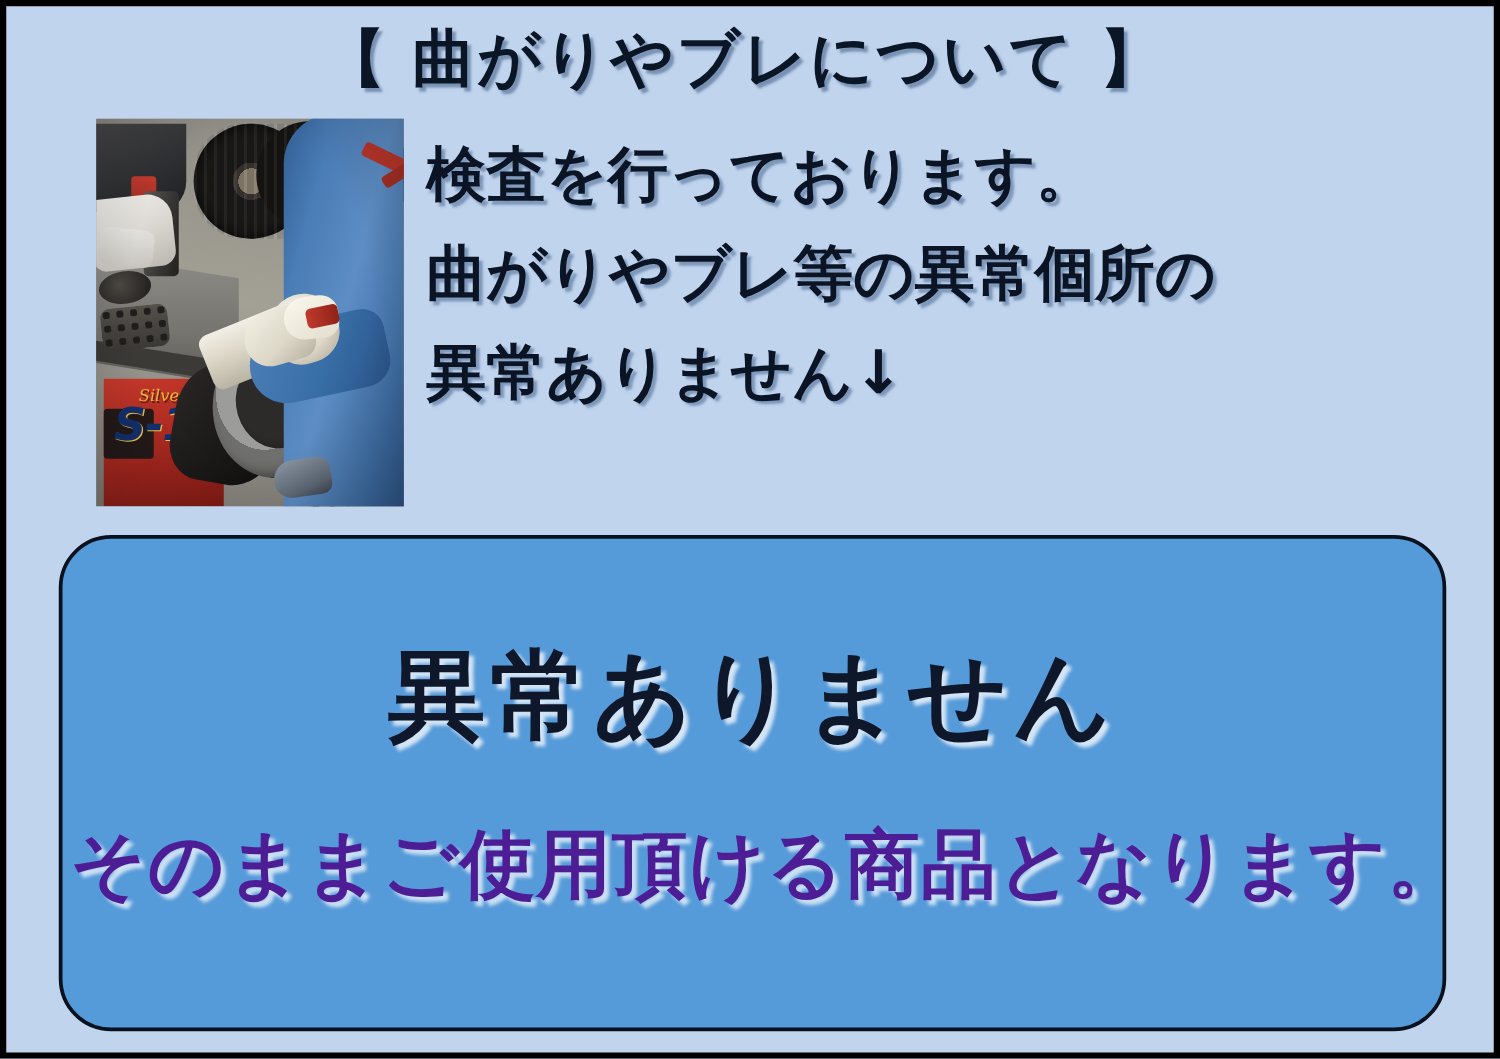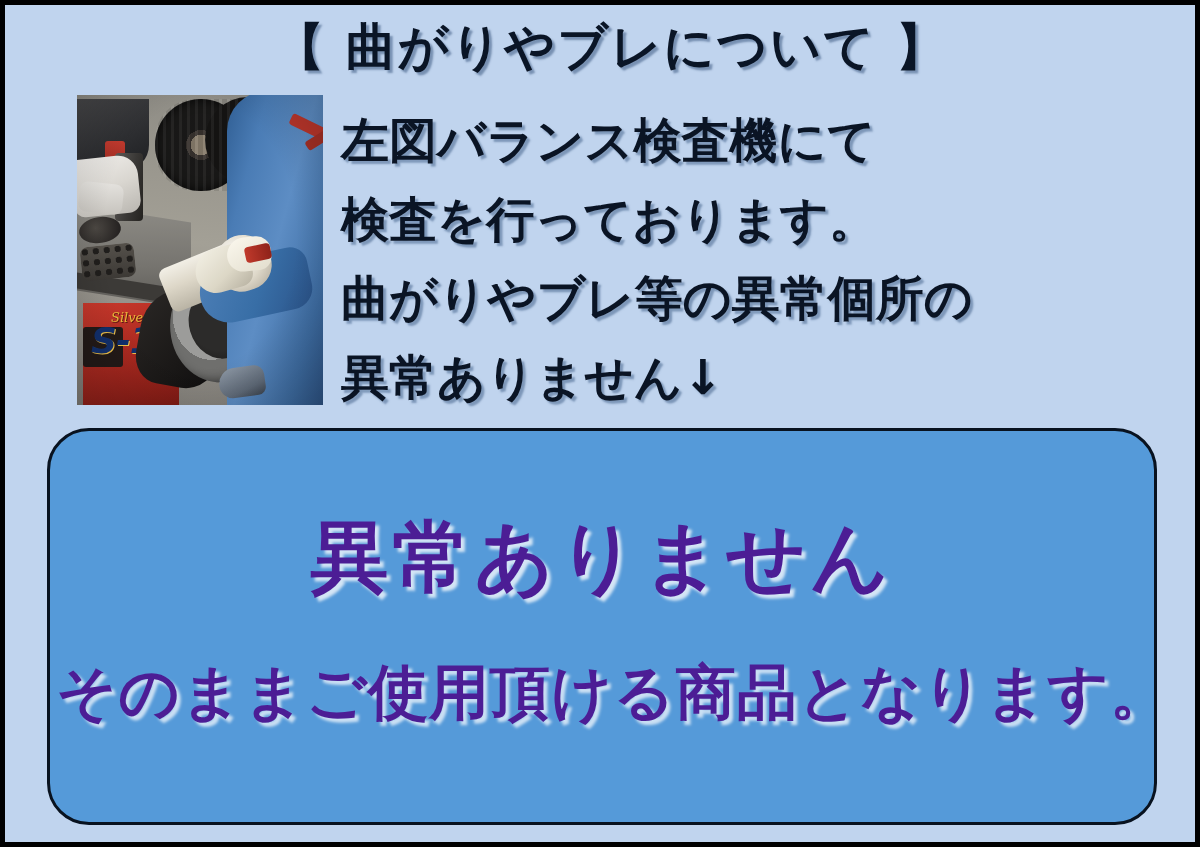--- a/index.html
+++ b/index.html
@@ -14,21 +14,21 @@
     background: #c0d4ee;
     border: 5px solid #000000;
     box-sizing: border-box;
     overflow: hidden;
     font-family: "DejaVu Sans", "Liberation Sans", sans-serif;
   }
 
   
   #title {
     position: absolute;
-    left: 16px;
+    left: 0;
     top: 12px;
     width: 1180px;
     text-align: center;
     font-size: 50px;
     line-height: 60px;
     font-weight: 700;
     color: #0a1526;
     letter-spacing: 2px;
     text-shadow: 3px 3px 2px rgba(60,90,130,0.55);
     white-space: nowrap;
@@ -293,21 +293,21 @@
   }
   #result-main {
     position: absolute;
     left: 0;
     top: 78px;
     width: 1104px;
     text-align: center;
     font-size: 78px;
     line-height: 96px;
     font-weight: 700;
-    color: #4c1d95;
+    color: #0f172a;
     letter-spacing: 4px;
     white-space: nowrap;
     text-shadow: 4px 4px 3px rgba(255,255,255,0.75);
   }
   #result-sub {
     position: absolute;
     left: 6px;
     top: 222px;
     width: 1098px;
     text-align: center;
@@ -357,21 +357,20 @@
     <div class="ph ph-arm"></div>
     <div class="ph ph-cone"></div>
     <div class="ph ph-glove"></div>
     <div class="ph ph-glove2"></div>
     <div class="ph ph-redtool"></div>
     <div class="ph ph-shoe"></div>
     <div class="ph ph-vig"></div>
   </div>
 
   <div id="body-text">
-    <div class="line">左図バランス検査機にて</div>
     <div class="line">検査を行っております。</div>
     <div class="line">曲がりやブレ等の異常個所の</div>
     <div class="line">異常ありません↓</div>
   </div>
 
   <div id="result-box">
     <div id="result-main">異常ありません</div>
     <div id="result-sub">そのままご使用頂ける商品となります。</div>
   </div>
 

